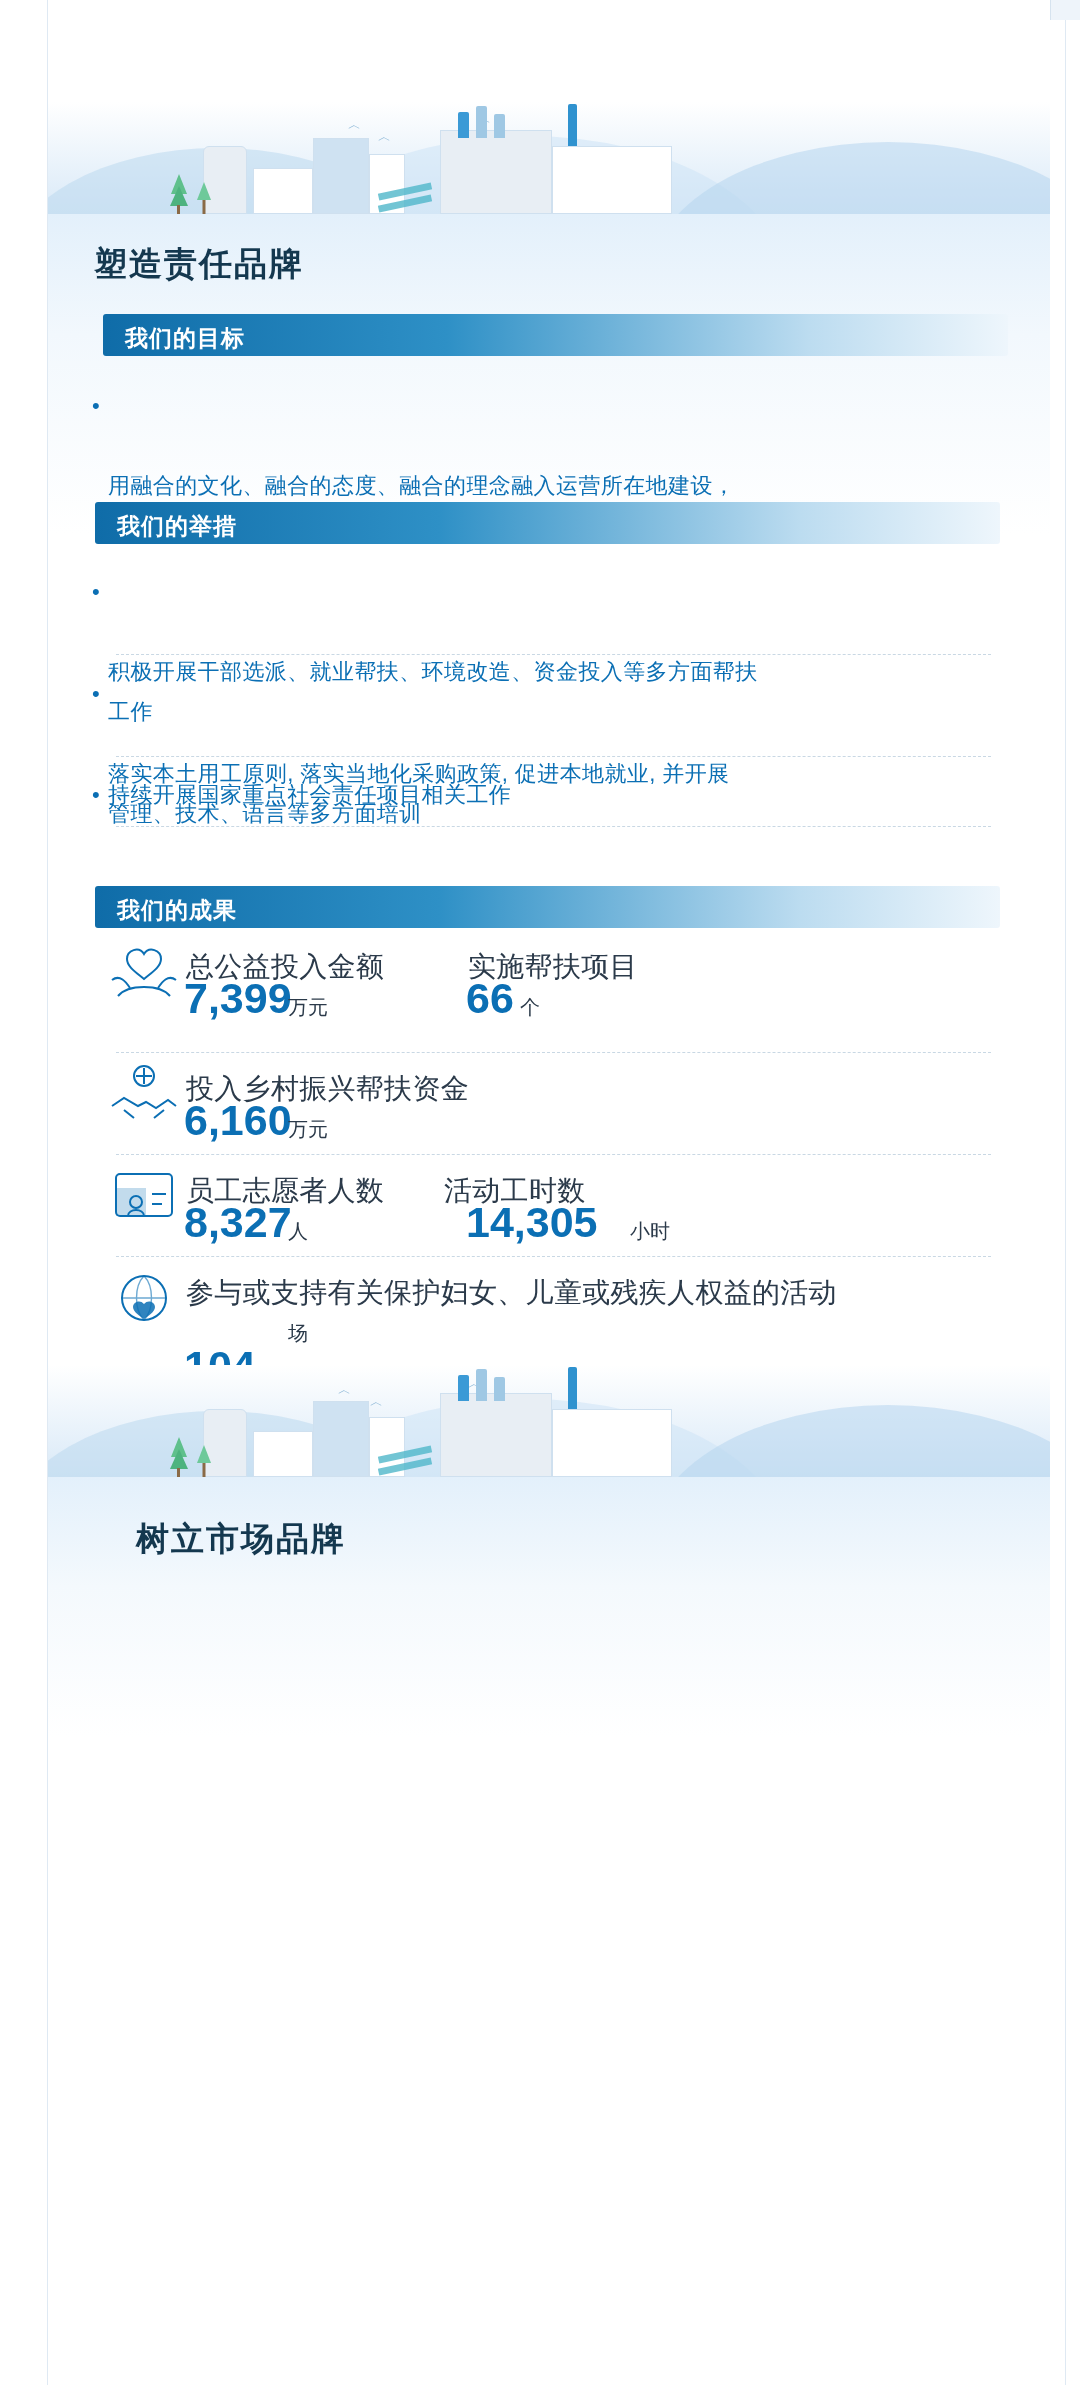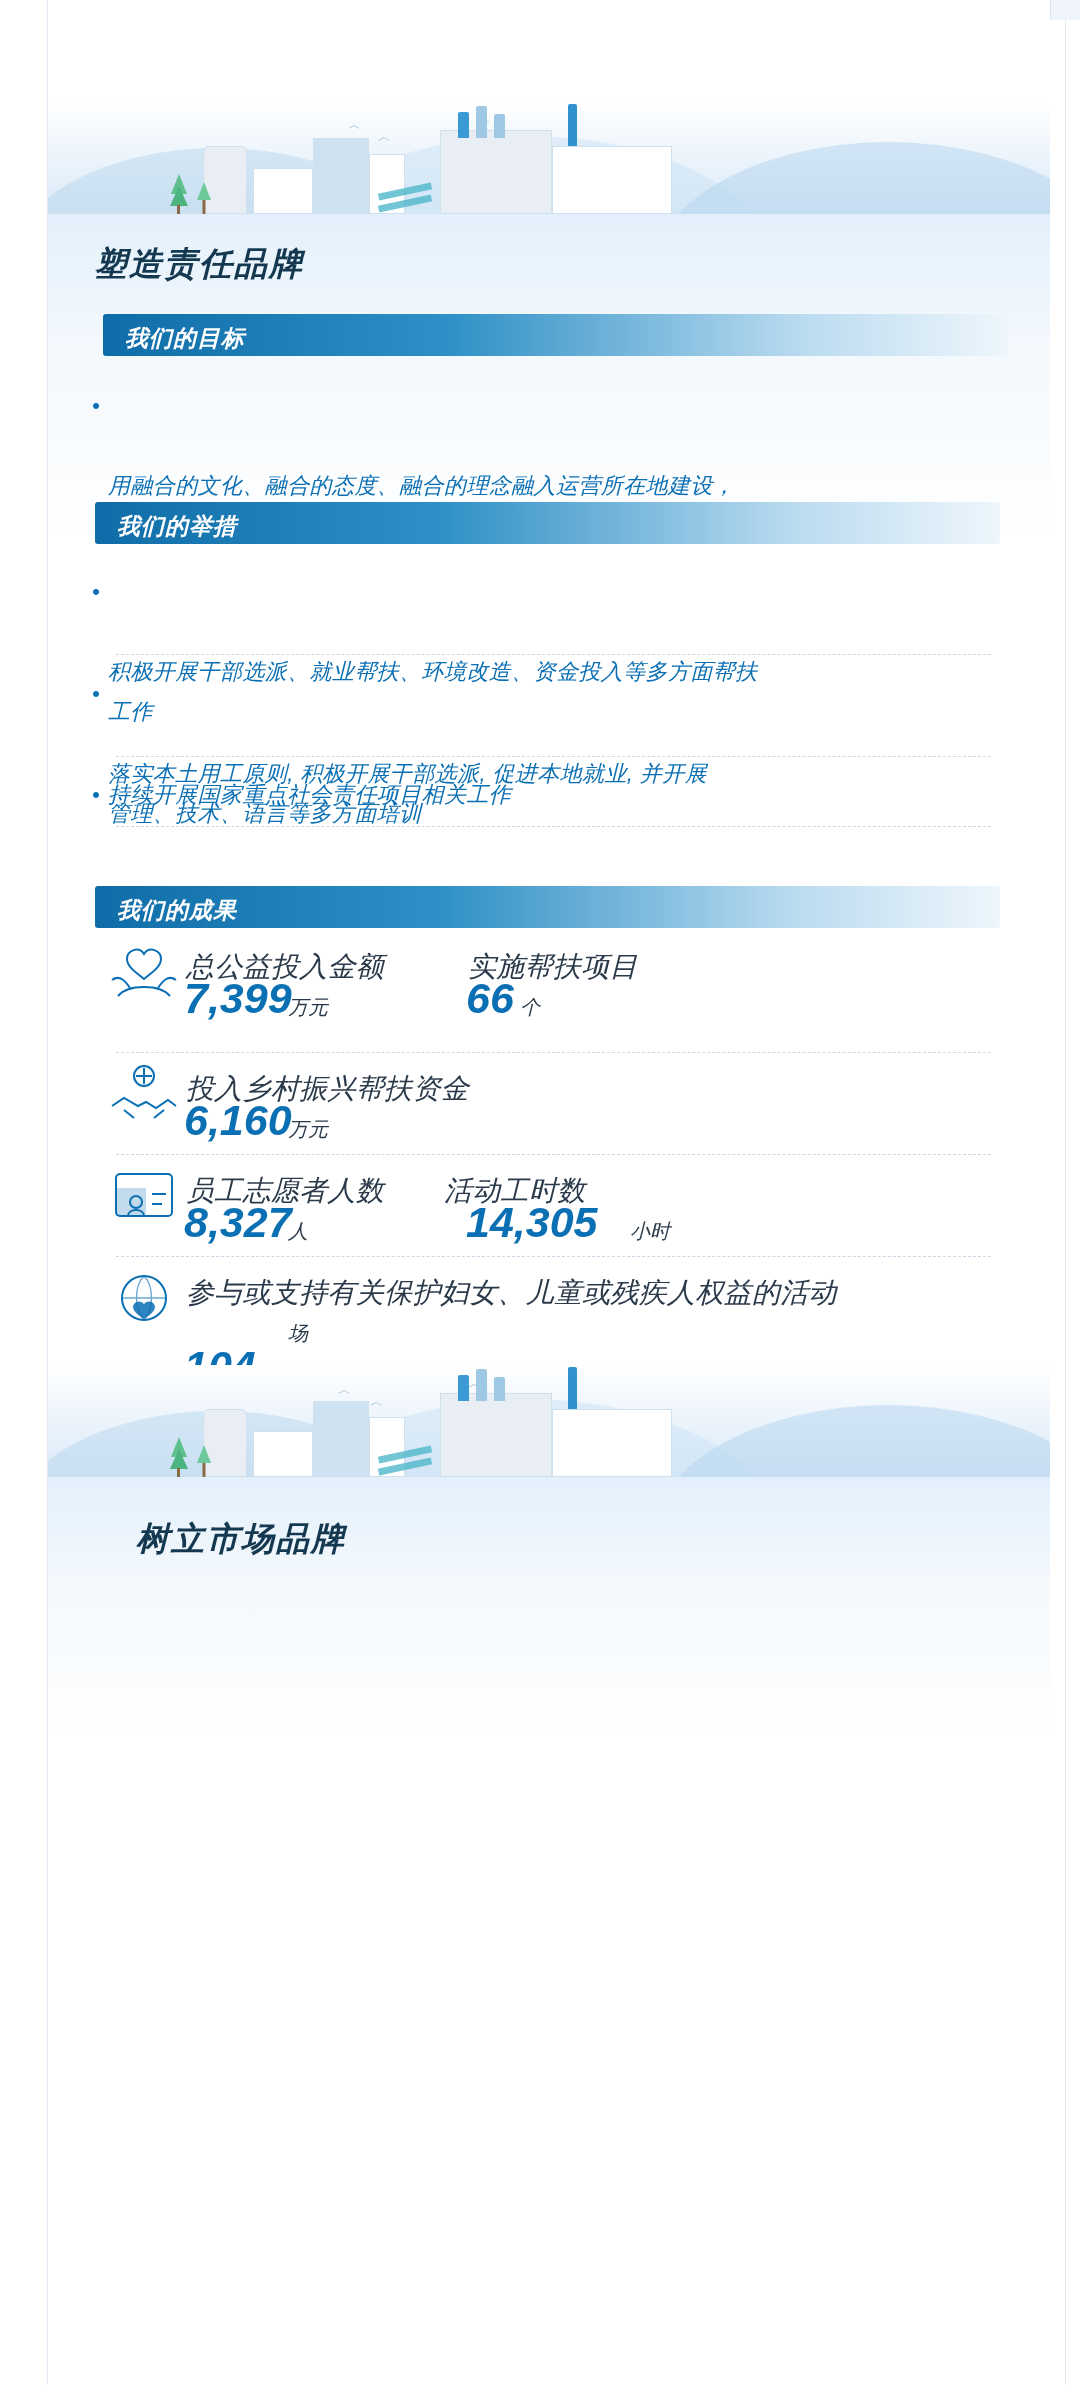--- a/index.html
+++ b/index.html
@@ -70,21 +70,20 @@
   .bld.blue { background: #cfe2f2; }
   .stack { position: absolute; background: #3b9ad6; border-radius: 2px 2px 0 0; }
   .tree { position: absolute; }
   .bird { position: absolute; color: #8fb9d8; font-size: 13px; }
   .solar { position: absolute; background: #4fb6c9; opacity: .8; }
 
   
   .section {
     position: absolute; left: 48px; width: 1002px;
     background: linear-gradient(to bottom, #e3f0fb 0px, #f2f8fd 120px, #ffffff 320px, #ffffff 100%);
-    font-style: italic;
   }
   .sec-main { top: 214px; height: 1152px; }
   .sec-title {
     position: absolute; left: 46px; top: 28px;
     font-size: 33px; font-weight: bold; color: #14384f; letter-spacing: 2px;
   }
 
   .band {
     position: absolute; left: 47px; width: 905px; height: 42px;
     background: linear-gradient(to right, #0f6ca8 0%, #2e90c6 38%, #bcdcf0 78%, #eef6fc 100%);
@@ -188,21 +187,21 @@
       <span>我们的举措</span>
     </div>
     <div class="bullet" style="top:358px; white-space:pre-line;">
       <span class="dot">•</span>
       <span>积极开展干部选派、就业帮扶、环境改造、资金投入等多方面帮扶
 工作</span>
     </div>
     <div class="divider" style="top:440px;"></div>
     <div class="bullet" style="top:460px; white-space:pre-line;">
       <span class="dot">•</span>
-      <span>落实本土用工原则, 积极开展干部选派, 促进本地就业, 并开展
+      <span>落实本土用工原则, 落实当地化采购政策, 促进本地就业, 并开展
 管理、技术、语言等多方面培训</span>
     </div>
     <div class="divider" style="top:542px;"></div>
     <div class="bullet" style="top:561px;">
       <span class="dot">•</span>
       <span>持续开展国家重点社会责任项目相关工作</span>
     </div>
     <div class="divider" style="top:612px;"></div>
 
     <div class="band" style="top:672px;">

